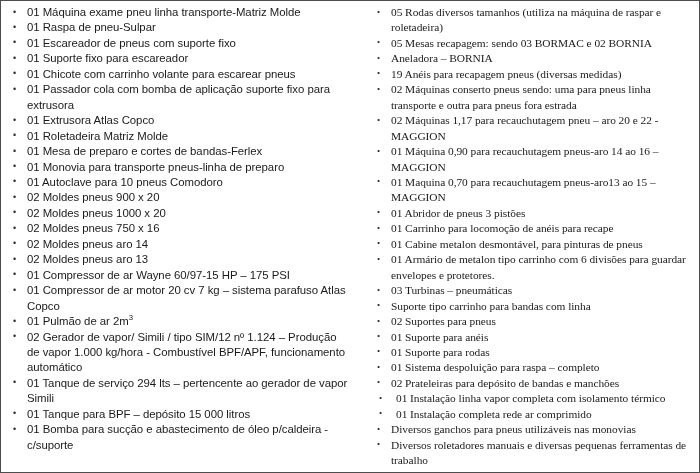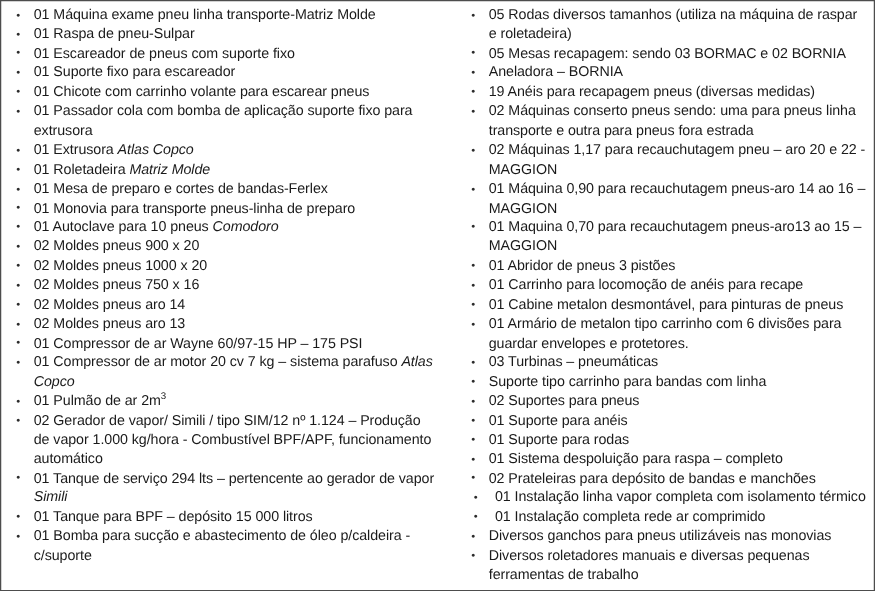--- a/index.html
+++ b/index.html
@@ -34,20 +34,21 @@
     box-sizing: border-box;
     height: 100%;
   }
   .col-left {
     width: 352px;
     padding: 4px 2px 2px 6px;
   }
   .col-right {
     width: 346px;
     padding: 4px 4px 2px 18px;
+    font-family: Liberation Serif, serif;
   }
 
   ul.bullets {
     list-style: none;
     margin: 0;
     padding: 0;
   }
   ul.bullets > li {
     position: relative;
     padding-left: 20px;
@@ -68,21 +69,21 @@
     color: #2b2b2b;
   }
   
   ul.bullets > li.indent-extra {
     padding-left: 25px;
   }
   ul.bullets > li.indent-extra::before {
     left: 8px;
   }
 
-  .it { font-style: italic; }
+  .it { }
   sup {
     font-size: 0.68em;
     vertical-align: super;
     line-height: 0;
   }
 </style>
 </head>
 <body>
 
 <div class="doc-table">

